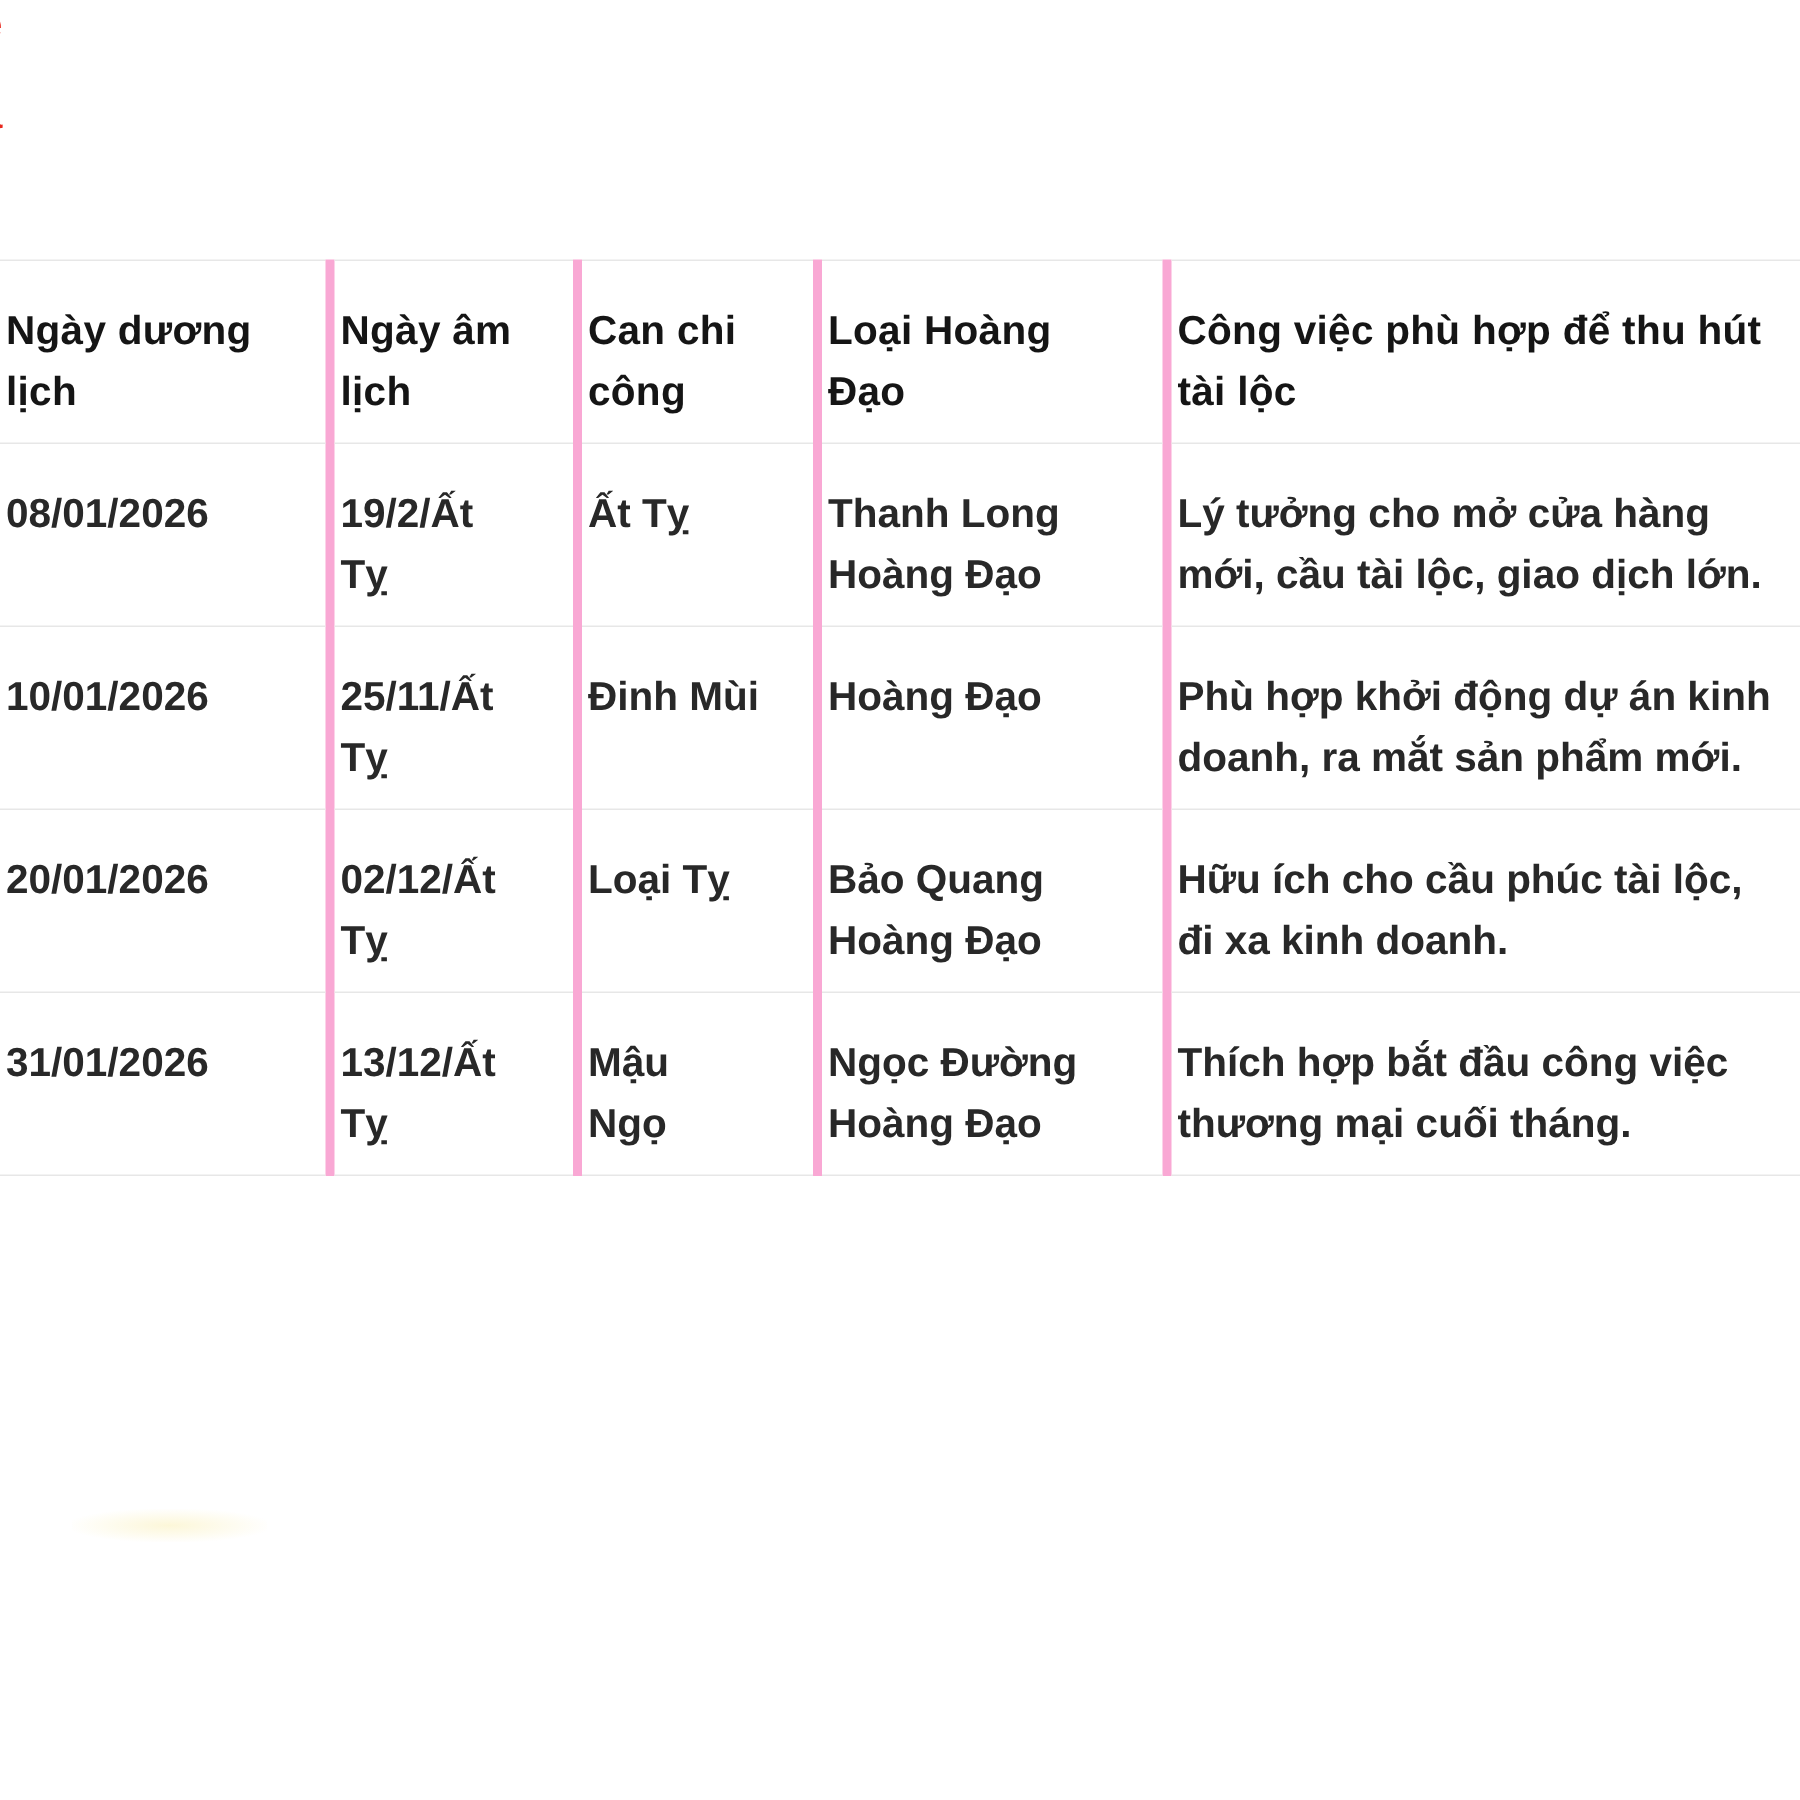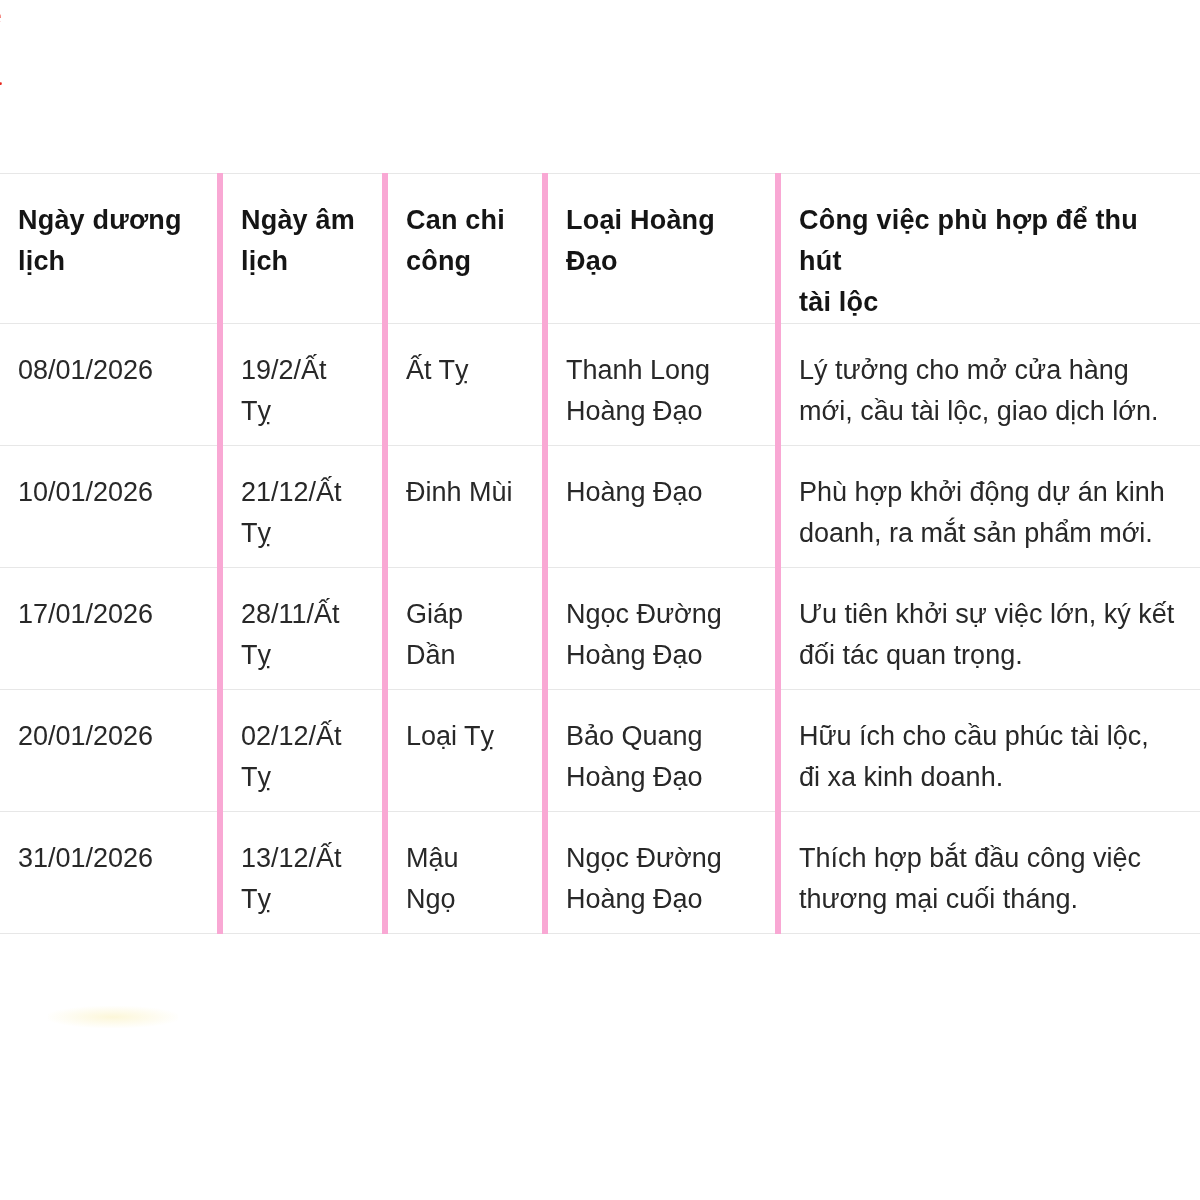--- a/index.html
+++ b/index.html
@@ -26,28 +26,28 @@
     border-bottom: 1px solid #e7e7e7;
   }
   table.lucky tr { border-top: 1px solid #e7e7e7; }
   table.lucky thead tr { border-top: none; }
   table.lucky th + th, table.lucky td + td { border-left: 6px solid #f9a8d4; }
   table.lucky th, table.lucky td {
     box-sizing: border-box;
     height: 122px;
     vertical-align: top;
     text-align: left;
-    padding: 26px 16px 0 18px;
+    padding: 26px 16px 0 4px;
     white-space: pre-line;
     font-size: 27px;
     line-height: 41px;
     overflow: hidden;
   }
   table.lucky th { font-weight: 700; color: #151515; letter-spacing: .2px; }
-  table.lucky td { font-weight: 400; color: #282828; }
+  table.lucky td { font-weight: 700; color: #282828; }
   col.c1 { width: 220px; }
   col.c2 { width: 165px; }
   col.c3 { width: 160px; }
   col.c4 { width: 233px; }
   col.c5 { width: 422px; }
   
   .smudge {
     position: absolute; left: 48px; top: 1006px;
     width: 130px; height: 22px;
     background: radial-gradient(ellipse at center, rgba(250,240,185,0.55) 0%, rgba(250,240,185,0) 75%);
@@ -92,37 +92,26 @@
       <td>19/2/Ất
 Tỵ</td>
       <td>Ất Tỵ</td>
       <td>Thanh Long
 Hoàng Đạo</td>
       <td>Lý tưởng cho mở cửa hàng
 mới, cầu tài lộc, giao dịch lớn.</td>
     </tr>
     <tr>
       <td>10/01/2026</td>
-      <td>21/12/Ất
+      <td>25/11/Ất
 Tỵ</td>
       <td>Đinh Mùi</td>
       <td>Hoàng Đạo</td>
       <td>Phù hợp khởi động dự án kinh
 doanh, ra mắt sản phẩm mới.</td>
-    </tr>
-    <tr>
-      <td>17/01/2026</td>
-      <td>28/11/Ất
-Tỵ</td>
-      <td>Giáp
-Dần</td>
-      <td>Ngọc Đường
-Hoàng Đạo</td>
-      <td>Ưu tiên khởi sự việc lớn, ký kết
-đối tác quan trọng.</td>
     </tr>
     <tr>
       <td>20/01/2026</td>
       <td>02/12/Ất
 Tỵ</td>
       <td>Loại Tỵ</td>
       <td>Bảo Quang
 Hoàng Đạo</td>
       <td>Hữu ích cho cầu phúc tài lộc,
 đi xa kinh doanh.</td>

